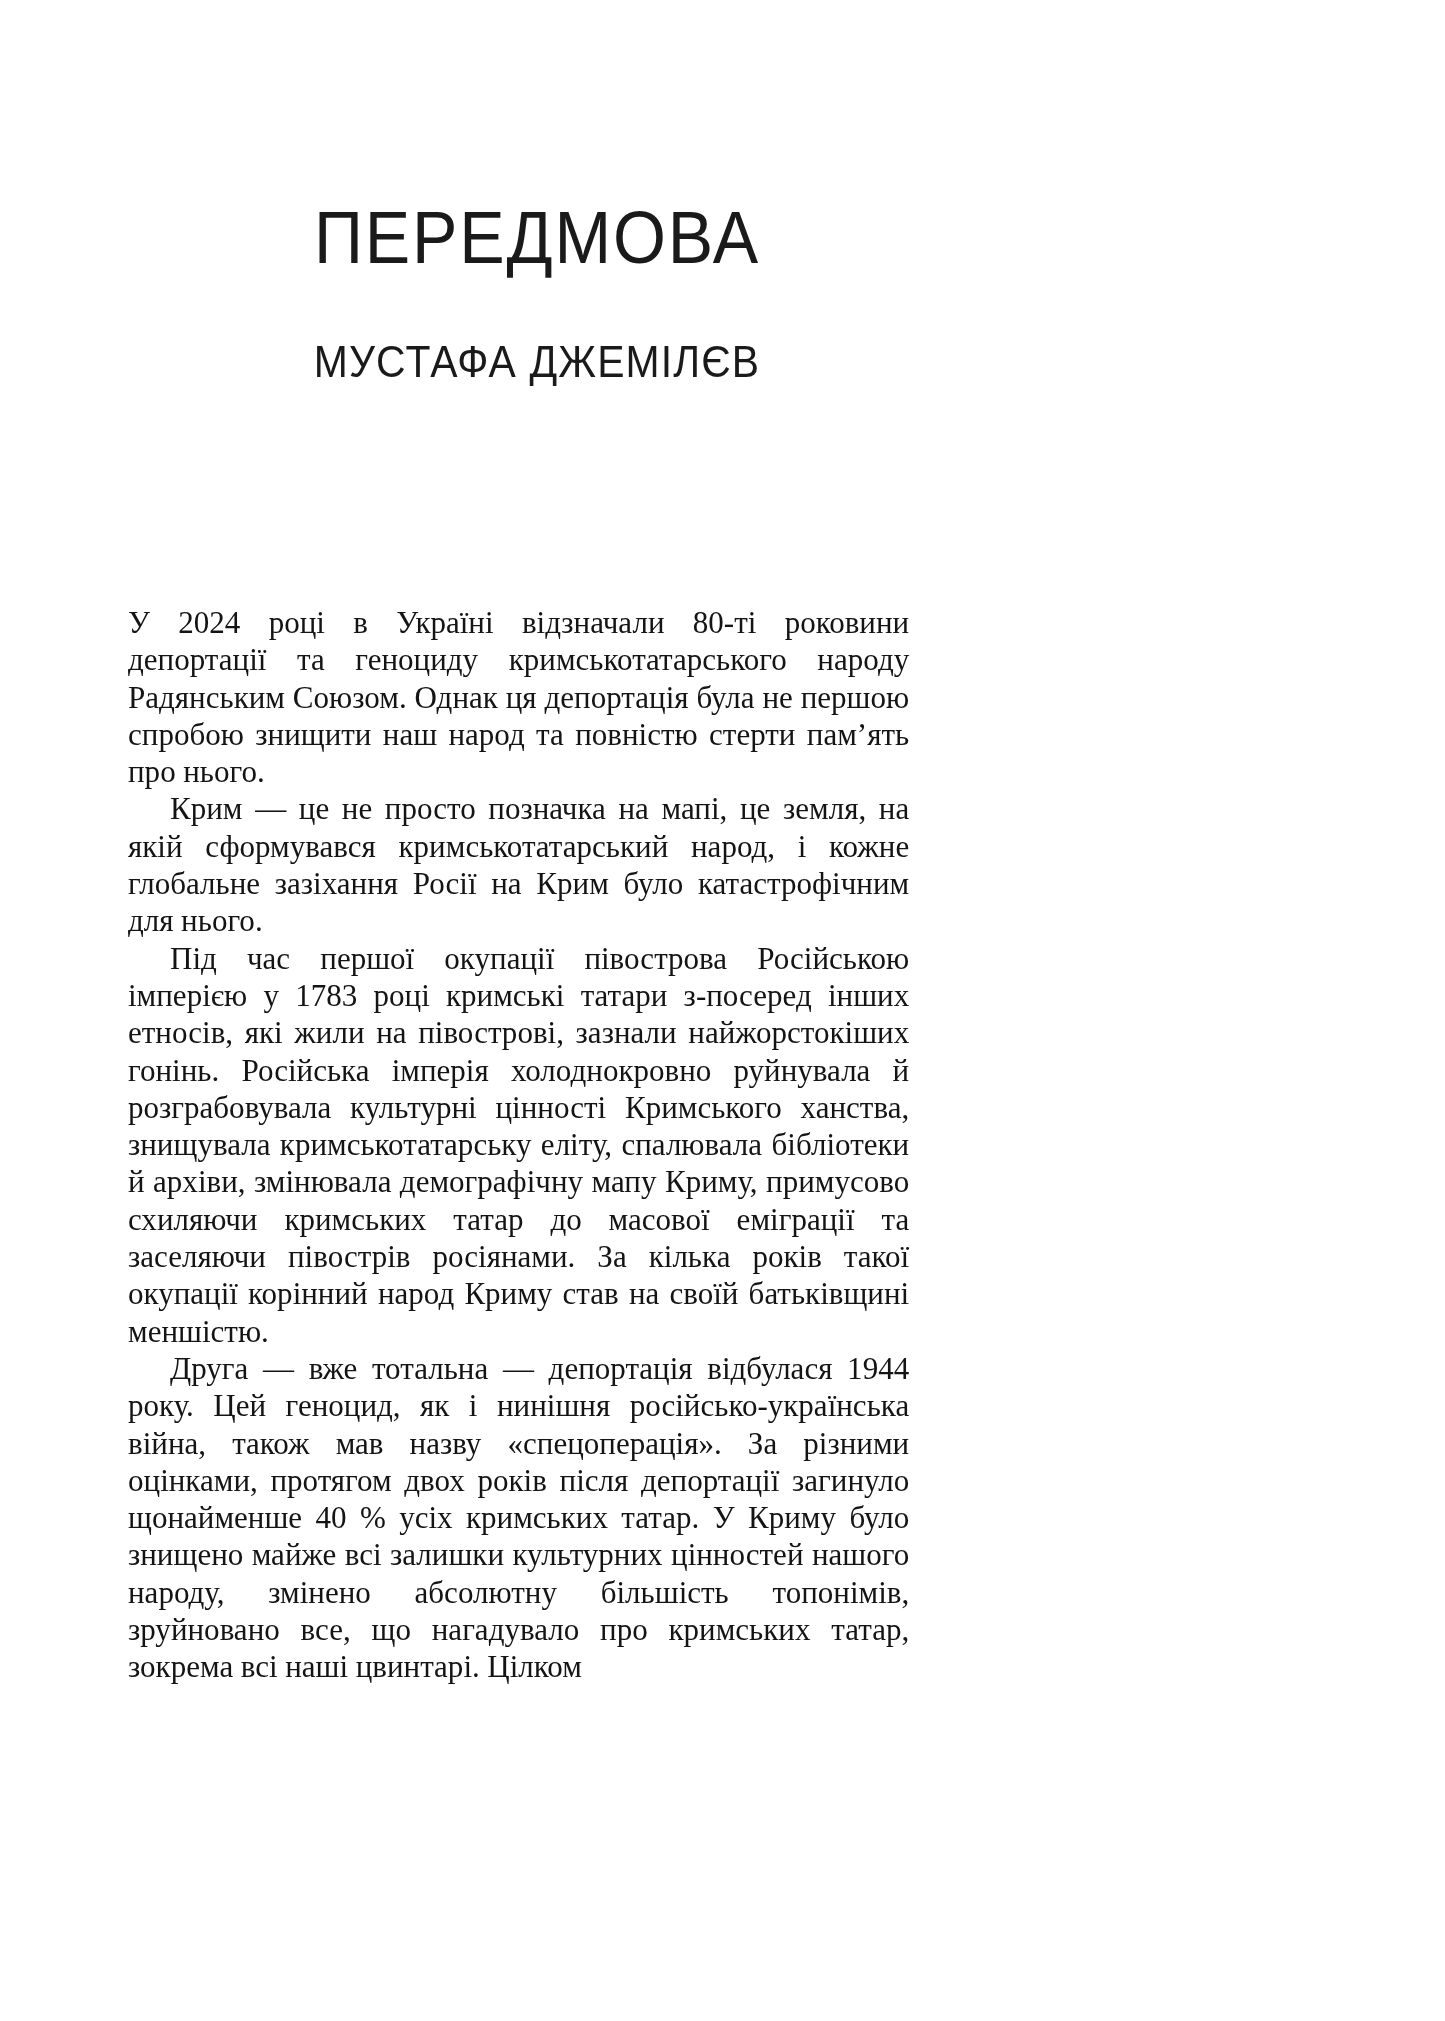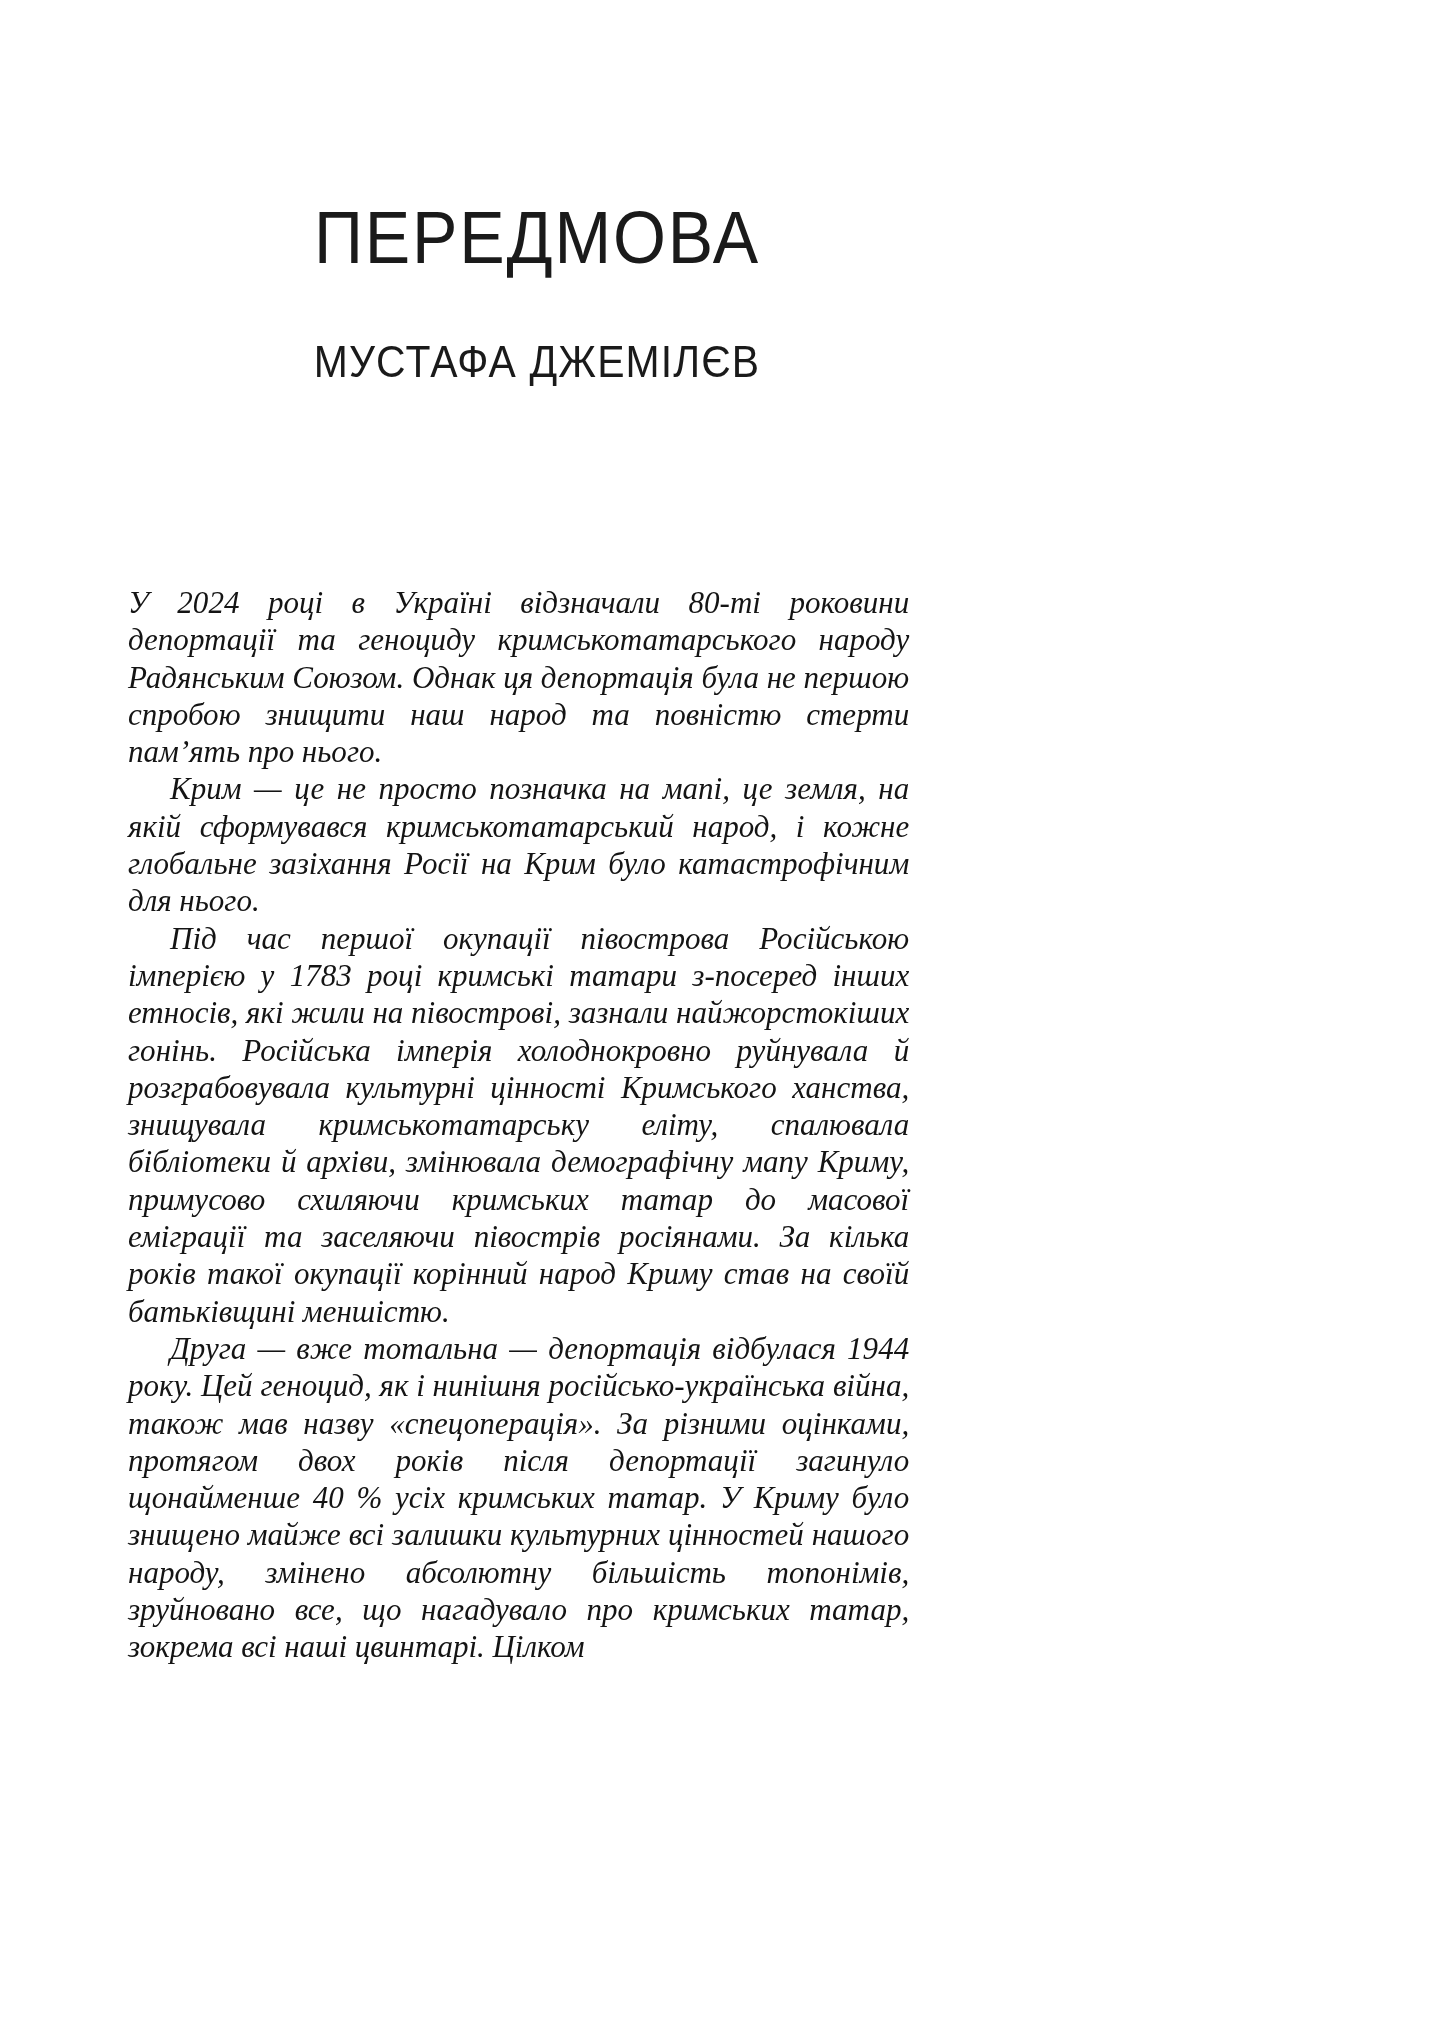--- a/index.html
+++ b/index.html
@@ -55,23 +55,22 @@
     margin: 0;
     padding-top: 56px;
     transform: scaleX(0.93);
     transform-origin: center center;
     white-space: nowrap;
   }
 
   .body-block {
     position: absolute;
     left: 128px;
-    top: 584px;
+    top: 604px;
     width: 818px;
-    font-style: italic;
   }
 
   .body-block p {
     margin: 0;
     font-size: 32.5px;
     line-height: 37.3px;
     text-align: justify;
     text-align-last: left;
     font-family: "Liberation Serif", "DejaVu Serif", serif;
     font-feature-settings: "onum" 1;

